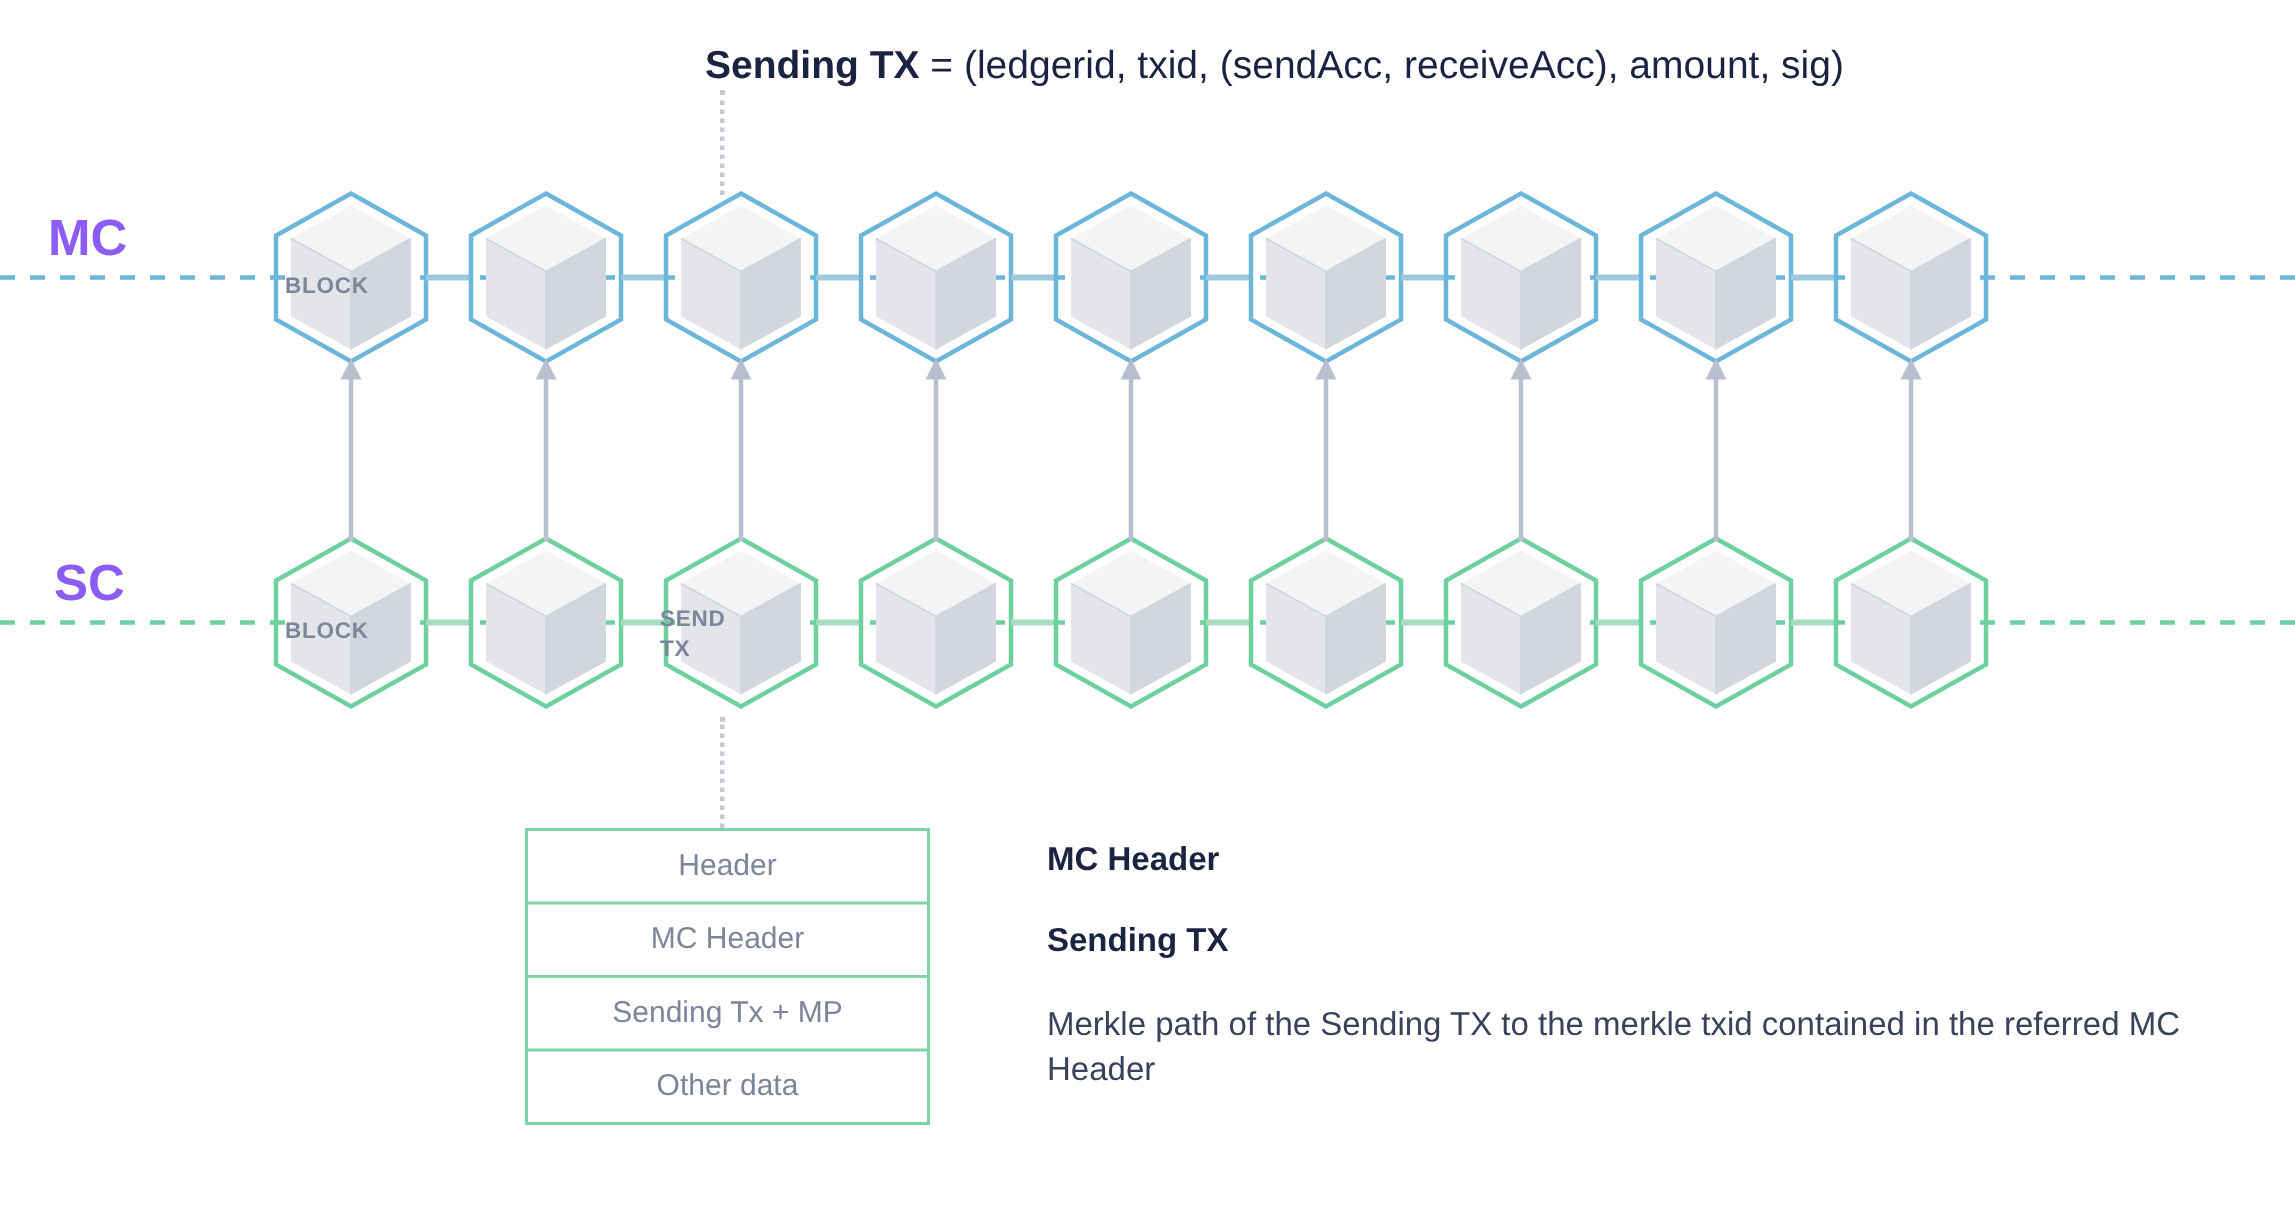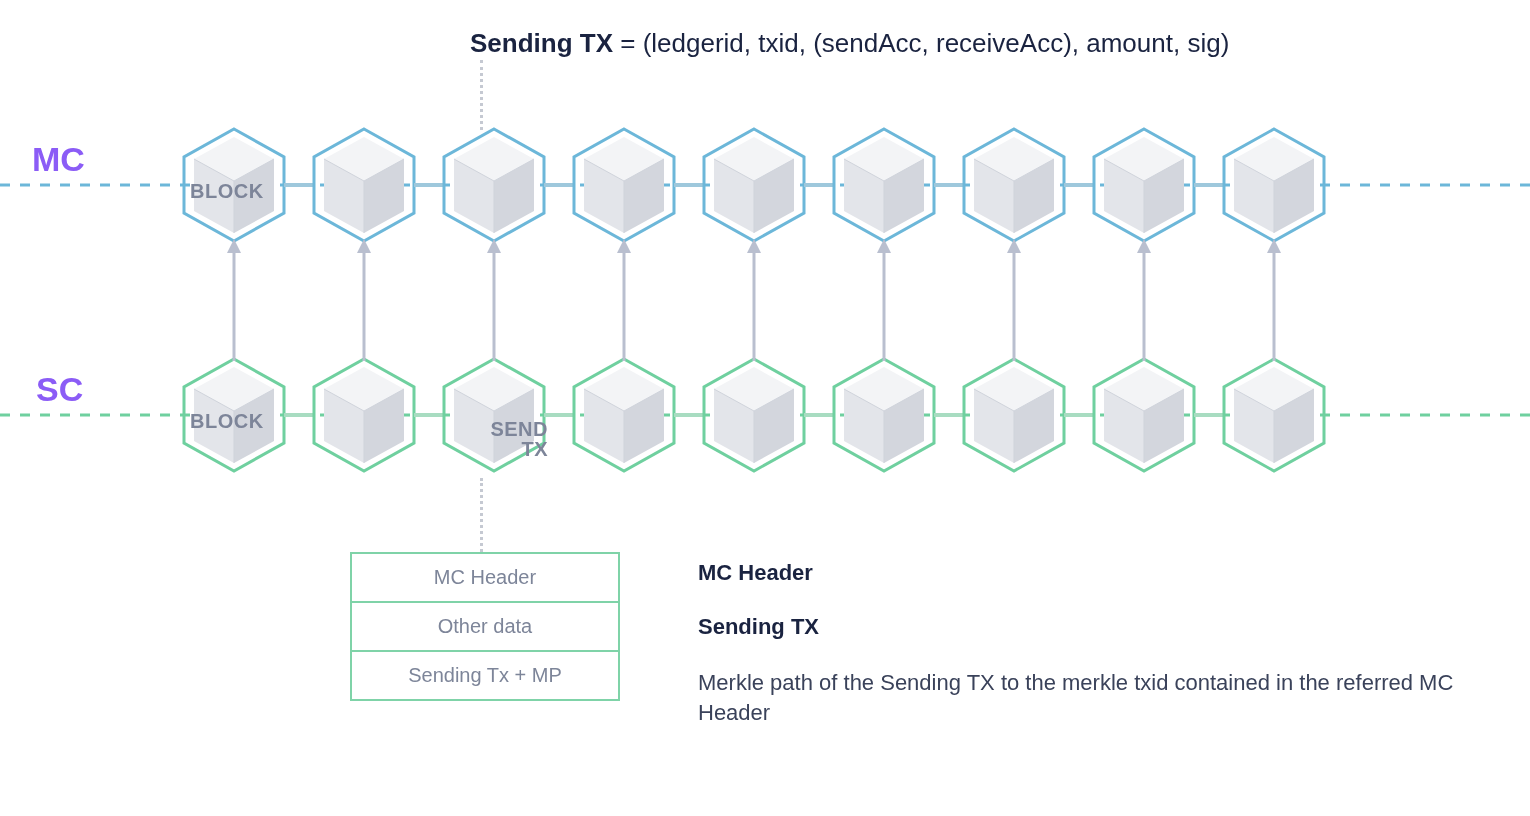--- a/index.html
+++ b/index.html
@@ -48,27 +48,27 @@
     position: absolute;
     width: 108px;
     height: 120px;
   }
   .hex svg { width: 108px; height: 120px; display:block; }
   .hex .hex-label {
     position: absolute;
     left: 10px; top: 56px;
     width: 88px;
     text-align: left;
-    font-size: 20px;
+    font-size: 15px;
     font-weight: 700;
     color: #7d8599;
     letter-spacing: 0.5px;
     line-height: 20px;
   }
-  .hex .hex-label.center { text-align: right; left:0; width:108px; top:64px; }
+  .hex .hex-label.center { text-align: left; left:0; width:108px; top:48px; }
 
   
   .hconn {
     position: absolute;
     height: 4px;
     background: #c7d7e0;
   }
   .hconn.blue { background:#9ec8dc; }
   .hconn.green { background:#a8dcc1; }
 
@@ -138,23 +138,24 @@
 
   <div class="chain-label" style="top:370px; left:36px;">SC</div>
 
   <svg class="chain-dashes" style="top:413px;">
     <line x1="0" y1="2" x2="1530" y2="2" stroke="#6fd09f" stroke-width="3" stroke-dasharray="10 10"></line>
   </svg>
 
   <div class="vdots" style="left:480px; top:478px; height:74px;"></div>
 
   <div class="block-table">
+    <div class="row">Header</div>
     <div class="row">MC Header</div>
+    <div class="row">Sending Tx + MP</div>
     <div class="row">Other data</div>
-    <div class="row">Sending Tx + MP</div>
   </div>
 
   <div class="defs">
     <div class="drow">
       <div class="term">MC Header</div>
     </div>
     <div class="drow">
       <div class="term">Sending TX</div>
     </div>
     <div class="drow">

